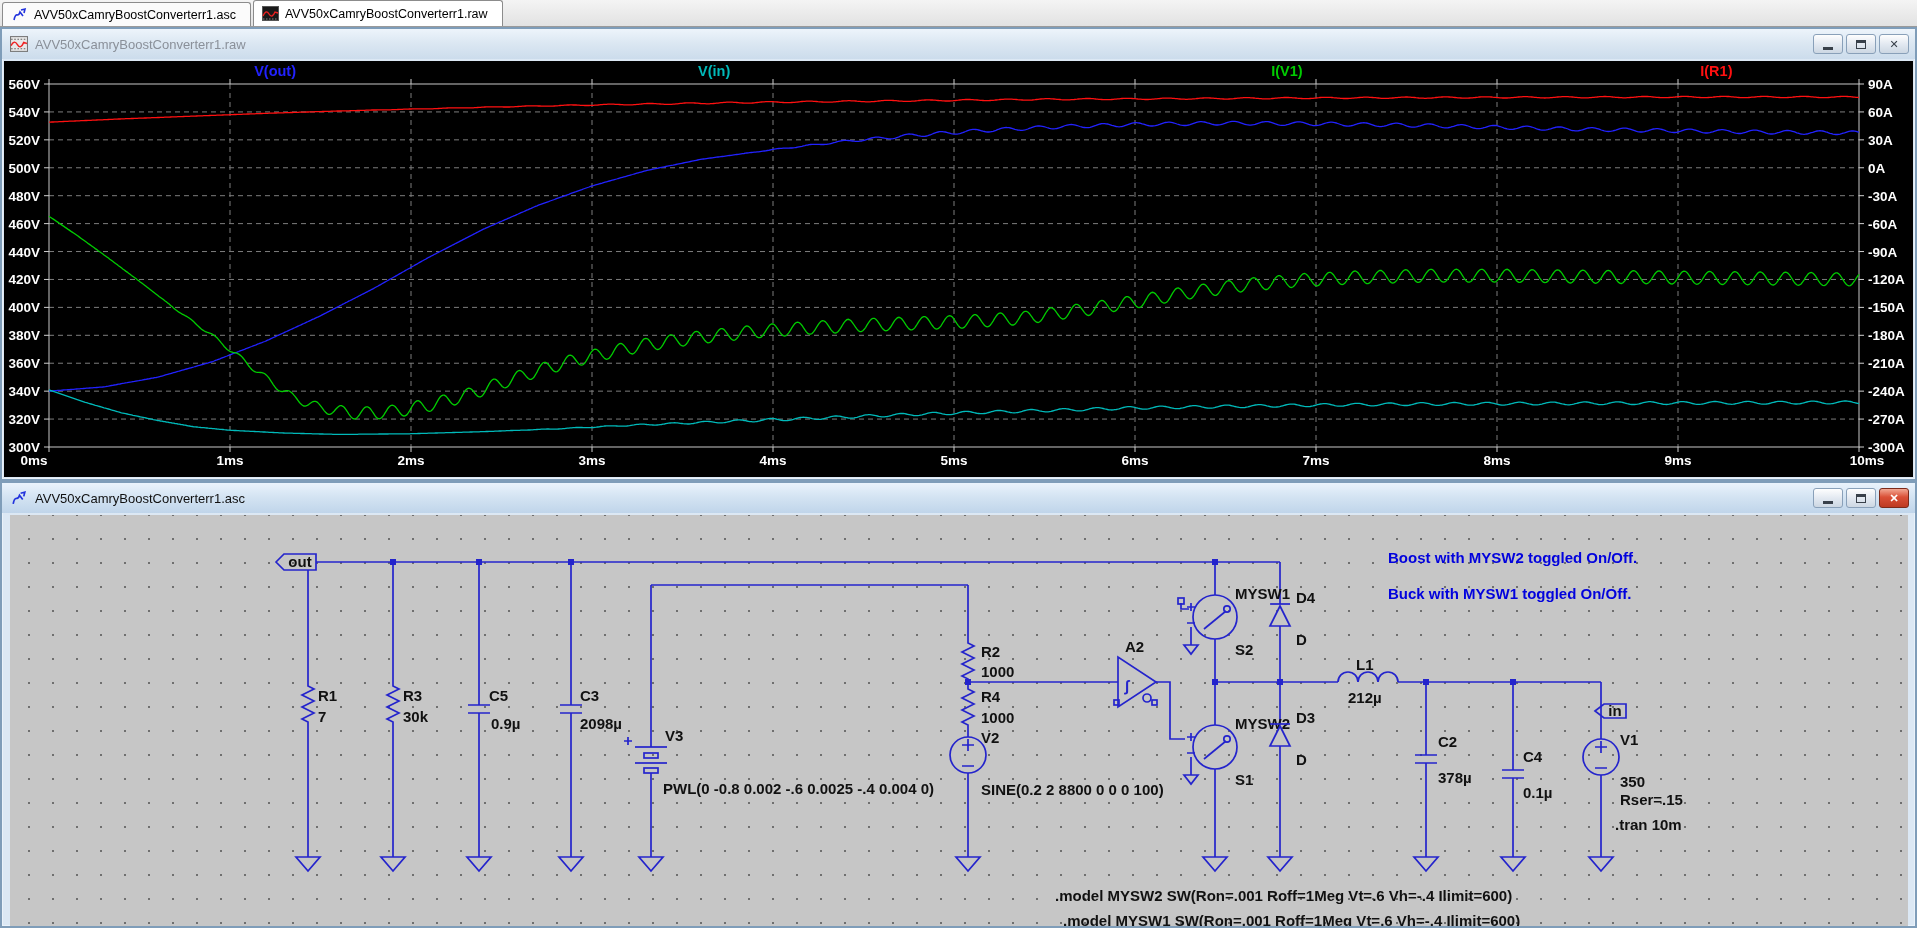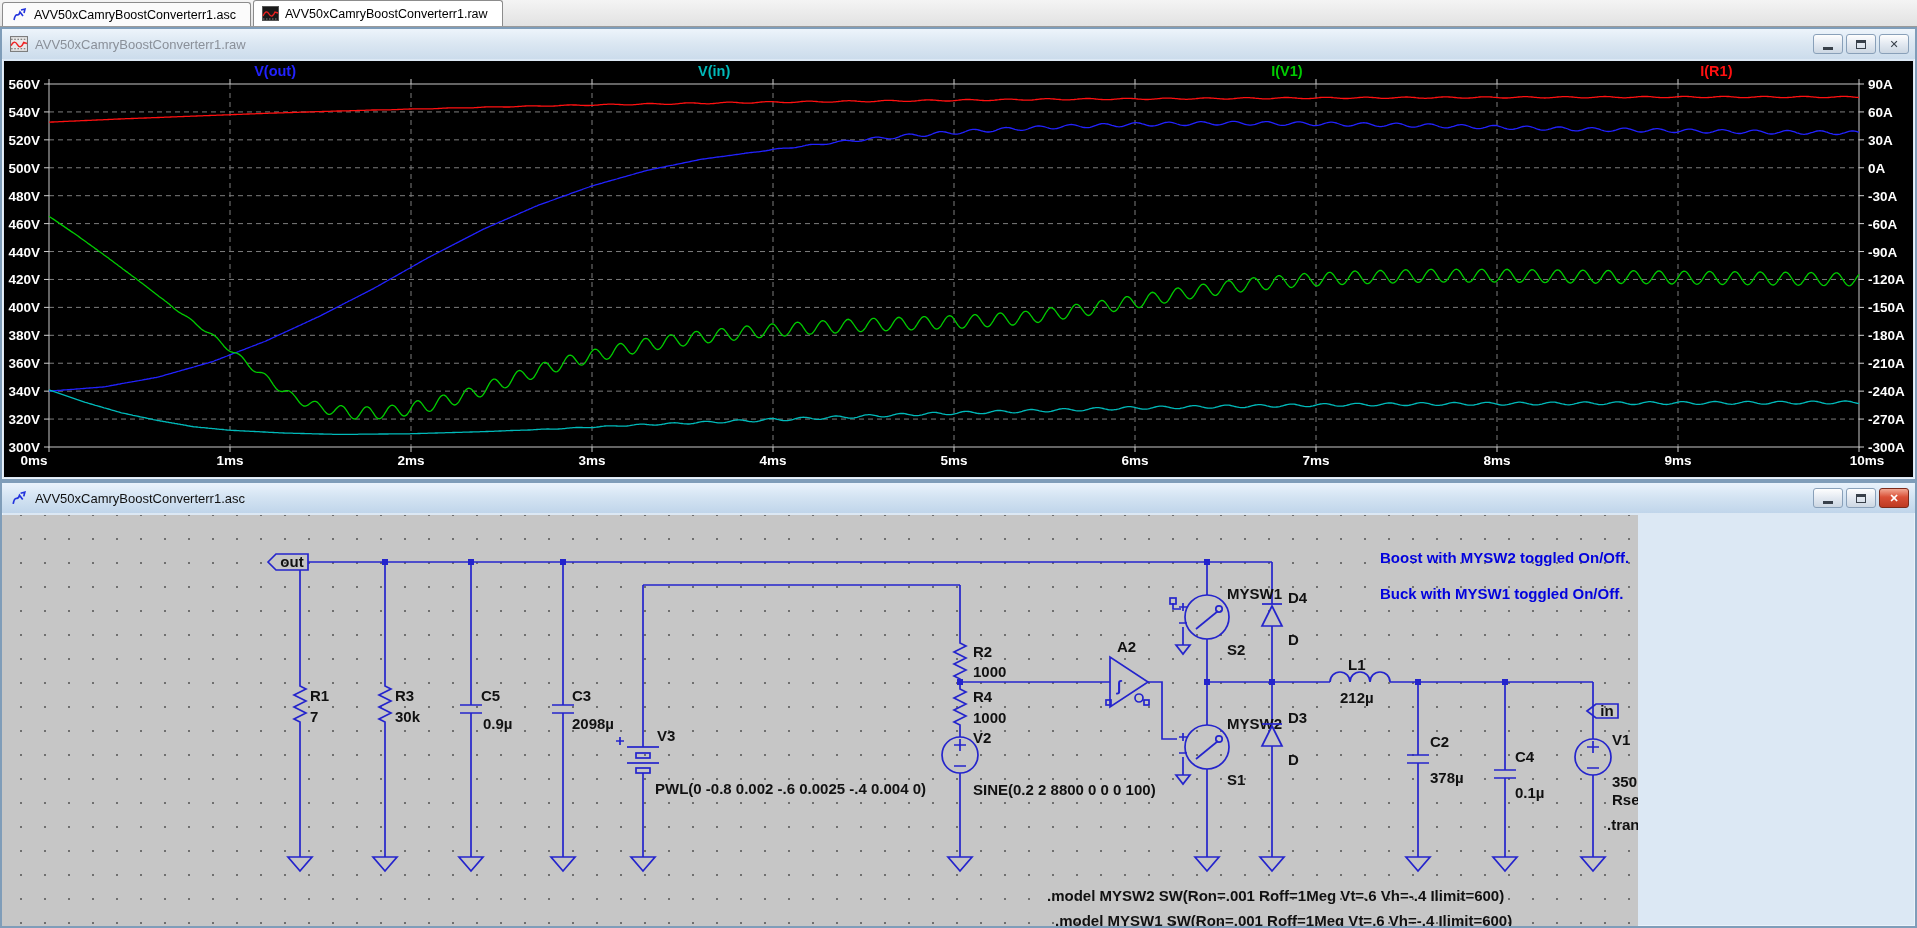--- a/index.html
+++ b/index.html
@@ -37,21 +37,21 @@
     border-color:#7c2a1a; color:#fff; font-weight:bold; }
 
   
   #wavewin { top:27px; height:454px; }
   #plotarea { position:absolute; left:2px; top:32px; width:1909px; height:416px;
     background:#000; }
   #plotsvg text { font-family:"Liberation Sans", sans-serif; font-weight:bold; }
 
   
   #schemwin { top:481px; height:447px; }
-  #schemcanvas { position:absolute; left:0; top:32px; width:1636px; height:411px;
+  #schemcanvas { position:absolute; left:8px; top:32px; width:1898px; height:411px;
     background-color:#c6c6c6;
     background-image: radial-gradient(circle, #6f6f6f 0.9px, transparent 1.3px);
     background-size: 24px 24px; background-position: 7px 12px; overflow:hidden; }
   #schemsvg { position:absolute; left:-2px; top:0; }
   #schemsvg text { font-family:"Liberation Sans", sans-serif; font-weight:bold;
     font-size:15px; fill:#111; }
   #schemsvg text.comment { fill:#0202dd; }
   #schemsvg .wire { stroke:#2424cc; stroke-width:1.7; fill:none; }
   #schemsvg .dot  { fill:#2424cc; }
   #schemsvg text.glyph { fill:#2424cc; }

